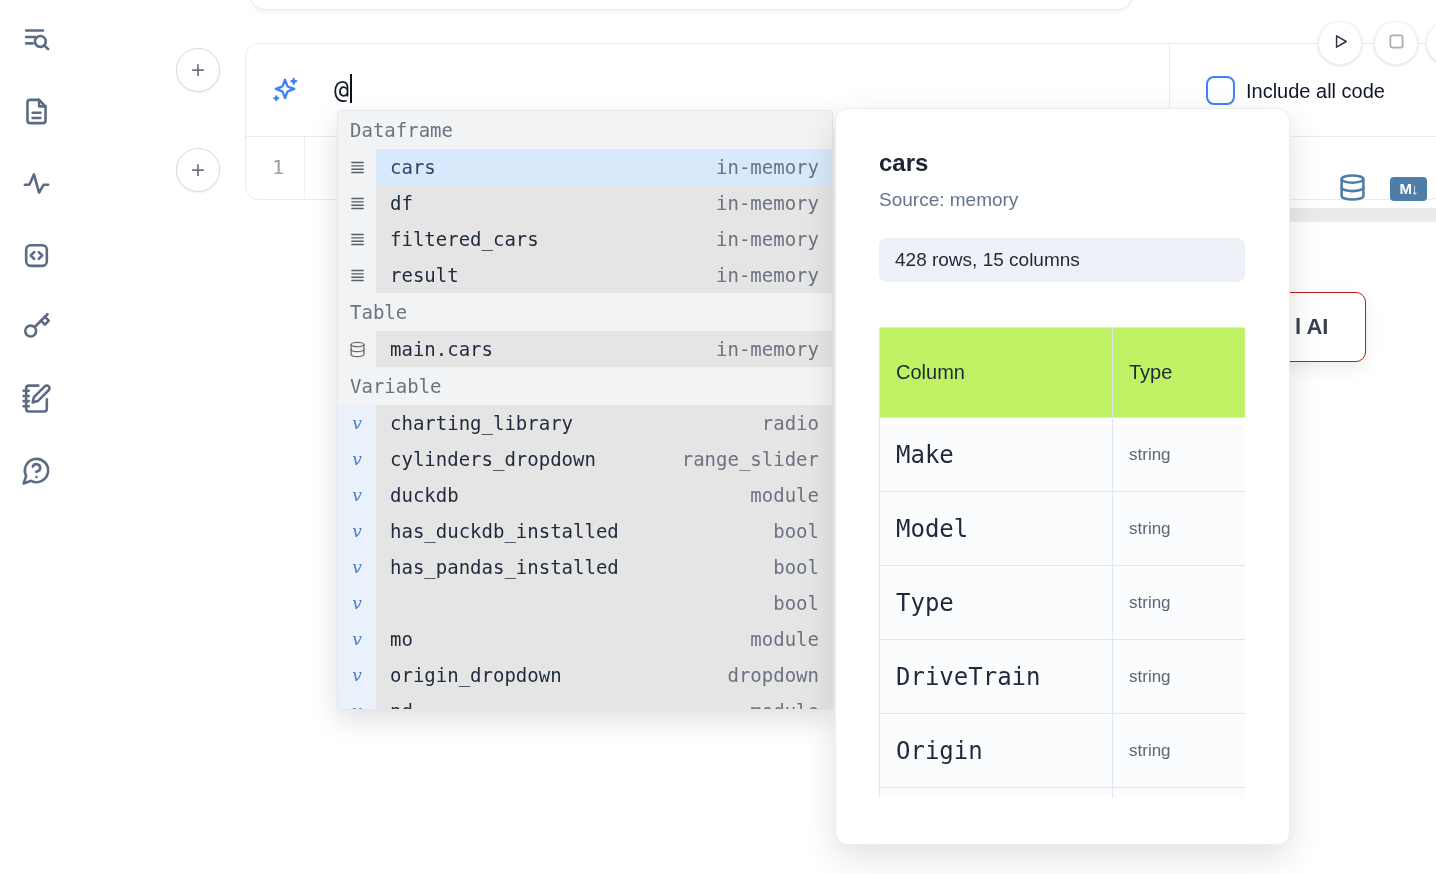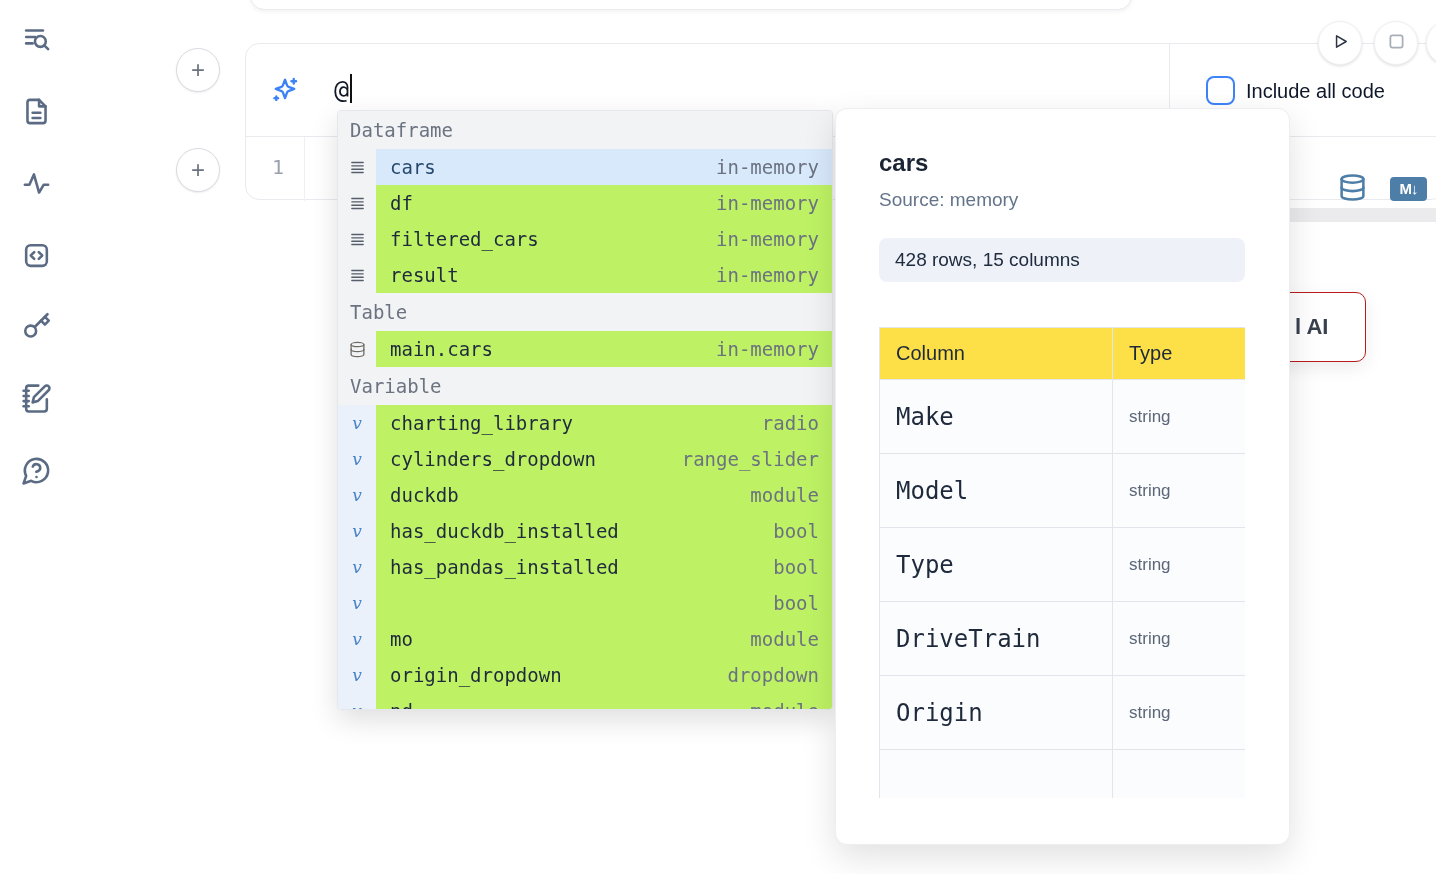--- a/index.html
+++ b/index.html
@@ -57,21 +57,21 @@
   
   .dropdown { position:absolute; left:337px; top:110px; width:496px; height:600px; background:#fff;
     border:1px solid #e5e7ec; border-radius:4px; box-shadow:0 10px 28px rgba(0,0,0,.13);
     overflow:hidden; z-index:5; font-family:"DejaVu Sans Mono", monospace; }
   .ac-header { height:38px; line-height:38px; background:#f2f3f5; color:#6b7280; font-size:19px; padding-left:12px; }
   .ac-row { display:flex; height:36px; cursor:pointer; }
   .ac-gutter { flex:0 0 38px; background:#f2f3f5; display:flex; align-items:center; justify-content:center; }
   .ac-gutter.var { background:#eaf1fb; }
   .ac-gutter svg { width:17px; height:17px; stroke:#555e6b; stroke-width:2; fill:none; stroke-linecap:round; }
   .ac-gutter svg.db { stroke:#6e6963; stroke-width:1.8; stroke-linejoin:round; }
-  .ac-body { flex:1 1 auto; display:flex; align-items:center; background:#bef264; min-width:0; }
+  .ac-body { flex:1 1 auto; display:flex; align-items:center; background:#e5e5e5; min-width:0; }
   .ac-row.selected .ac-body { background:#d8e9fb; }
   .ac-name { padding-left:14px; font-size:19px; color:#1f2a3c; flex:0 0 auto; white-space:nowrap; }
   .ac-row.selected .ac-name { color:#27496d; }
   .ac-type { margin-left:auto; padding-right:13px; font-size:19px; color:#6b7280; white-space:nowrap; flex-shrink:0; }
   .var-glyph { font-family:"DejaVu Serif", serif; font-style:italic; font-size:17px; color:#4a84c6; }
 
   
   .ai-fragment { position:absolute; left:1250px; top:292px; width:116px; height:70px; background:#fff;
     border:1px solid #b91c1c; border-radius:10px; box-shadow:0 6px 18px rgba(0,0,0,.08); z-index:6; }
   .ai-fragment span { position:absolute; left:44px; top:21px; font-size:22px; font-weight:bold; color:#39414f; }
@@ -80,21 +80,21 @@
   .panel { position:absolute; left:835px; top:108px; width:455px; height:737px; background:#fff;
     border:1px solid #eceef2; border-radius:12px; box-shadow:0 12px 34px rgba(0,0,0,.12); z-index:7; overflow:hidden; }
   .panel-inner { padding:40px 44px 0 43px; }
   .pv-title { font-size:24px; font-weight:bold; color:#1b2433; }
   .pv-source { margin-top:12px; font-size:19px; color:#64748b; }
   .pv-pill { margin-top:27px; height:44px; background:#eef2f8; border-radius:8px;
     font-size:19px; color:#202c3e; line-height:44px; padding-left:16px; }
   .pv-table-clip { margin-top:45px; height:471px; overflow:hidden; }
   table.pv-table { width:368px; border-collapse:collapse; table-layout:fixed; }
   .pv-table th, .pv-table td { border:1px solid #e2e6ec; padding:0 0 0 16px; text-align:left; }
-  .pv-table th { height:52px; background:#fde047; font-size:20px; font-weight:normal; color:#1e293b; }
+  .pv-table th { height:90px; background:#bef264; font-size:20px; font-weight:normal; color:#1e293b; }
   .pv-table td { height:74px; background:#fbfcfd; }
   .pv-table col.c1 { width:233px; } .pv-table col.c2 { width:135px; }
   .pv-col-name { font-family:"DejaVu Sans Mono", monospace; font-size:24px; color:#1e293b; }
   .pv-col-type { font-size:17px; color:#5b6779; }
 </style>
 </head>
 <body>
 
 <div class="app">
 

